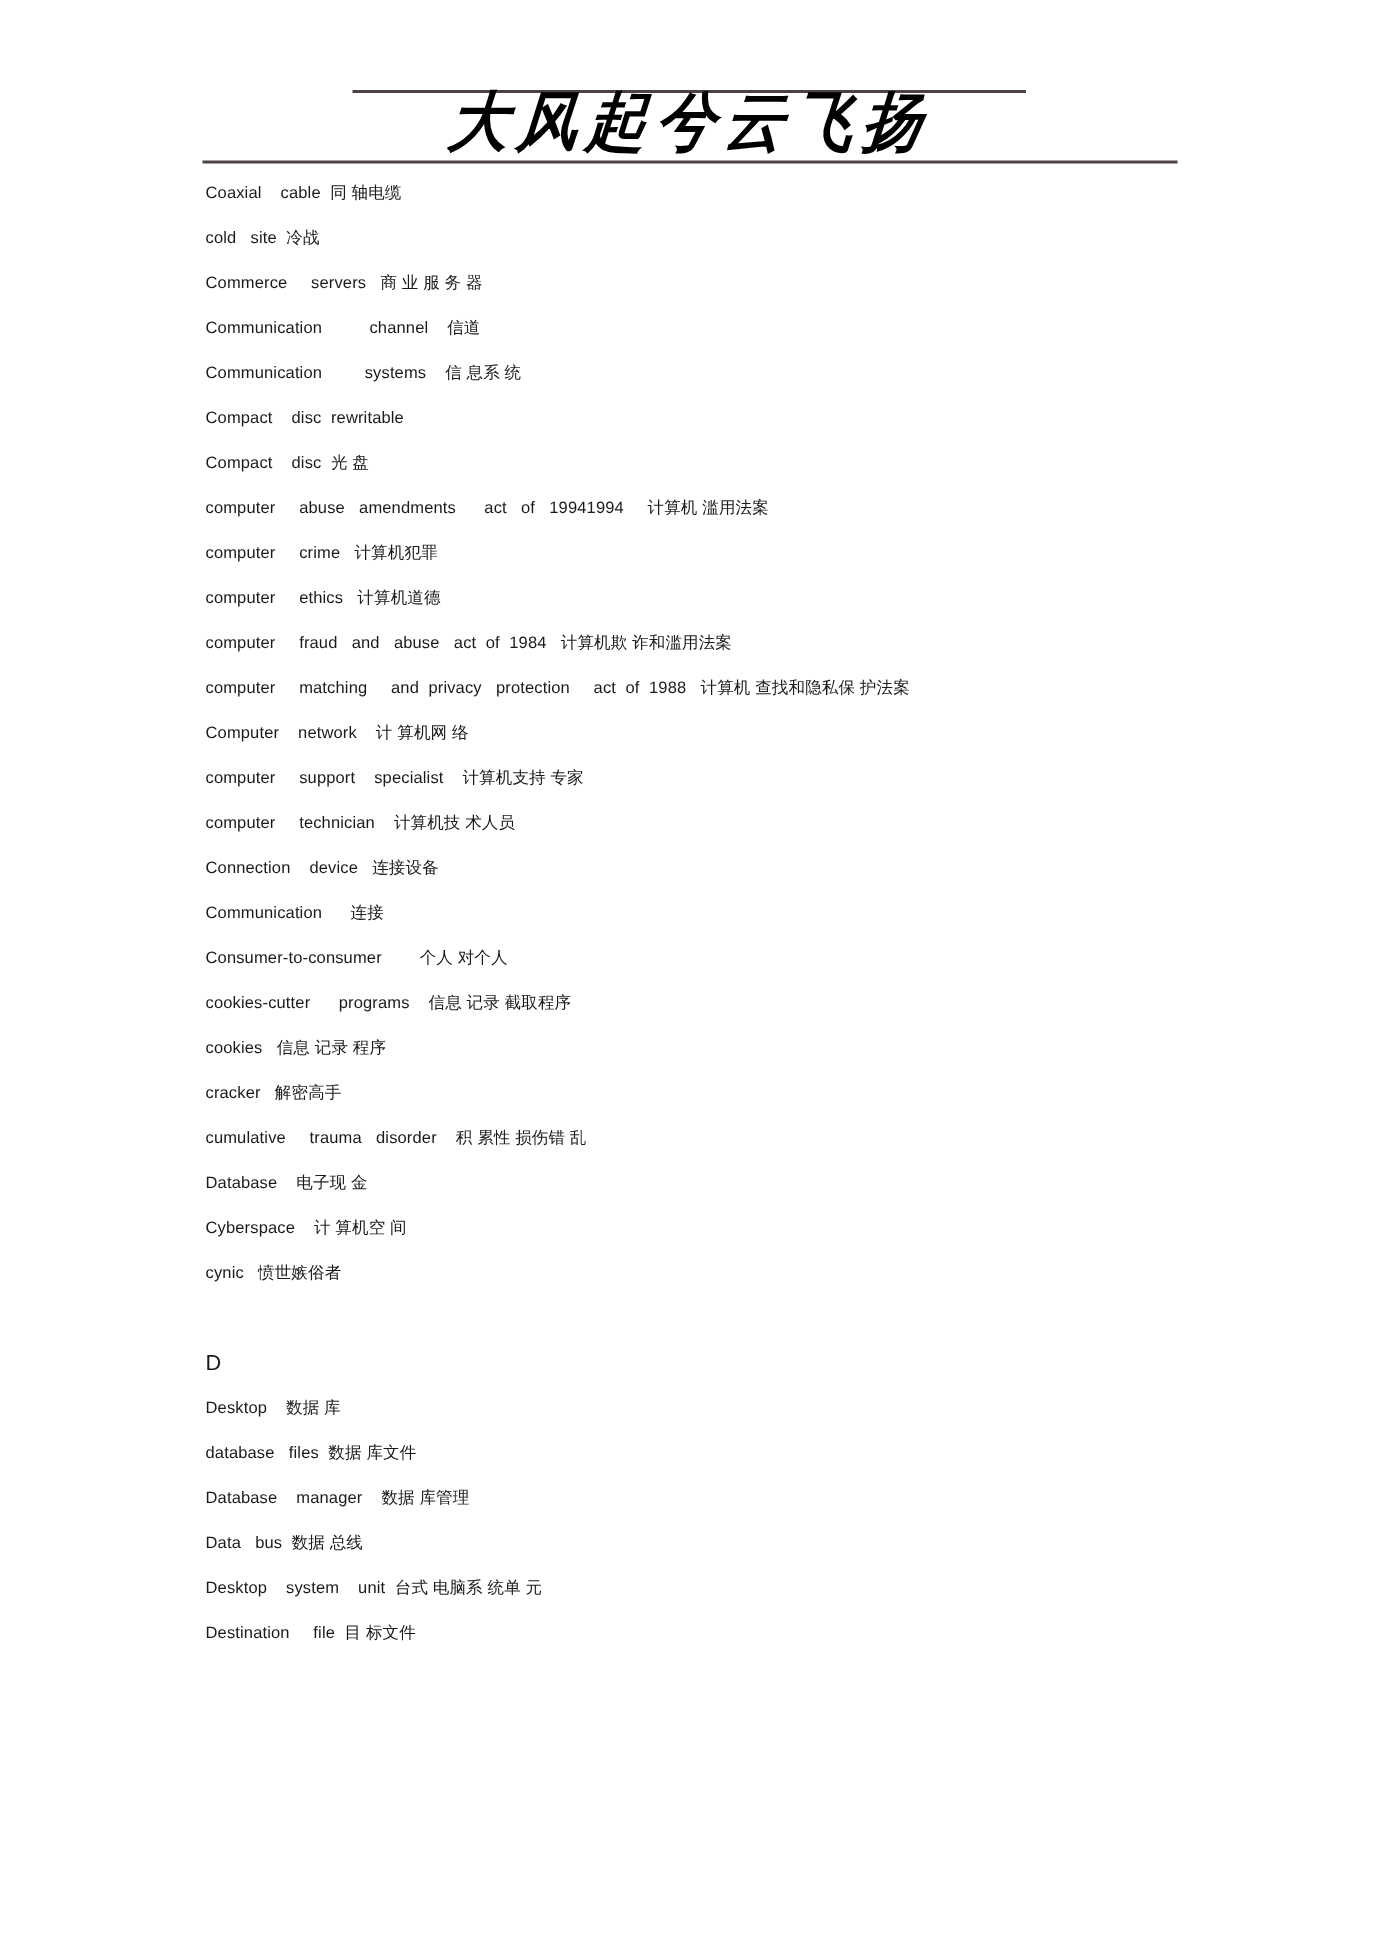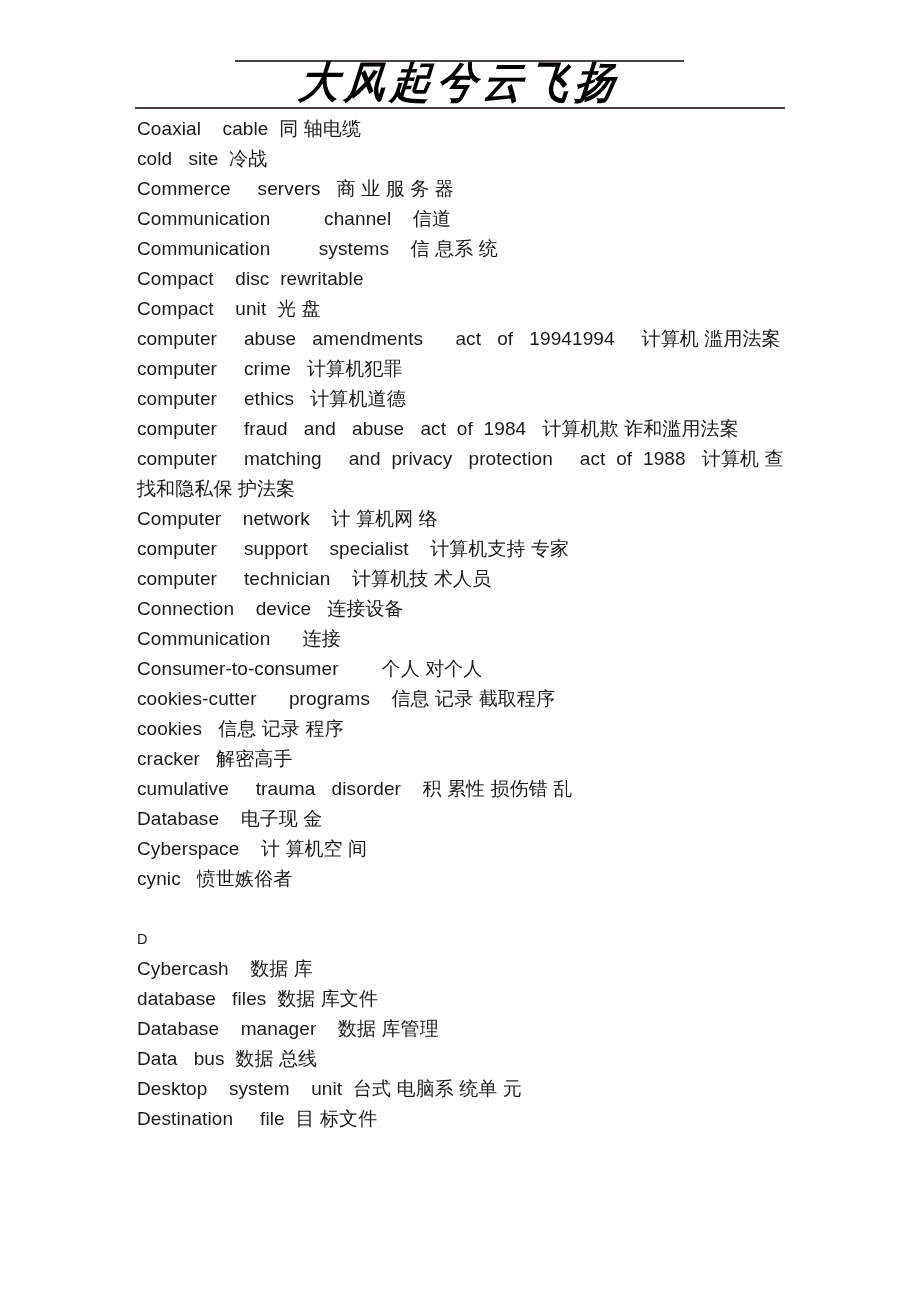--- a/index.html
+++ b/index.html
@@ -69,21 +69,21 @@
   }
 
   
   .content {
     position: absolute;
     left: 137px;
     top: 114px;
     width: 648px;
   }
   .entry {
-    font-size: 19px;
+    font-size: 11px;
     line-height: 30px;
     white-space: pre-wrap;
     word-wrap: break-word;
     color: #1a1a1a;
     letter-spacing: 0.1px;
   }
   .entry.section-heading {
     font-size: 14.5px;
     line-height: 30px;
   }
@@ -104,42 +104,42 @@
     <div class="rule-bottom"></div>
   </div>
 
   <div class="content" id="glossary-body">
       <div class="entry">Coaxial    cable  同 轴电缆</div>
       <div class="entry">cold   site  冷战</div>
       <div class="entry">Commerce     servers   商 业 服 务 器</div>
       <div class="entry">Communication          channel    信道</div>
       <div class="entry">Communication         systems    信 息系 统</div>
       <div class="entry">Compact    disc  rewritable</div>
-      <div class="entry">Compact    unit  光 盘</div>
+      <div class="entry">Compact    disc  光 盘</div>
       <div class="entry">computer     abuse   amendments      act   of   19941994     计算机 滥用法案</div>
       <div class="entry">computer     crime   计算机犯罪</div>
       <div class="entry">computer     ethics   计算机道德</div>
       <div class="entry">computer     fraud   and   abuse   act  of  1984   计算机欺 诈和滥用法案</div>
       <div class="entry">computer     matching     and  privacy   protection     act  of  1988   计算机 查找和隐私保 护法案</div>
       <div class="entry">Computer    network    计 算机网 络</div>
       <div class="entry">computer     support    specialist    计算机支持 专家</div>
       <div class="entry">computer     technician    计算机技 术人员</div>
       <div class="entry">Connection    device   连接设备</div>
       <div class="entry">Communication      连接</div>
       <div class="entry">Consumer-to-consumer        个人 对个人</div>
       <div class="entry">cookies-cutter      programs    信息 记录 截取程序</div>
       <div class="entry">cookies   信息 记录 程序</div>
       <div class="entry">cracker   解密高手</div>
       <div class="entry">cumulative     trauma   disorder    积 累性 损伤错 乱</div>
       <div class="entry">Database    电子现 金</div>
       <div class="entry">Cyberspace    计 算机空 间</div>
       <div class="entry">cynic   愤世嫉俗者</div>
       <div class="spacer">&nbsp;</div>
       <div class="entry section-heading">D</div>
-      <div class="entry">Cybercash    数据 库</div>
+      <div class="entry">Desktop    数据 库</div>
       <div class="entry">database   files  数据 库文件</div>
       <div class="entry">Database    manager    数据 库管理</div>
       <div class="entry">Data   bus  数据 总线</div>
       <div class="entry">Desktop    system    unit  台式 电脑系 统单 元</div>
       <div class="entry">Destination     file  目 标文件</div>
     </div>
 
 </div>
 
 </body></html>

